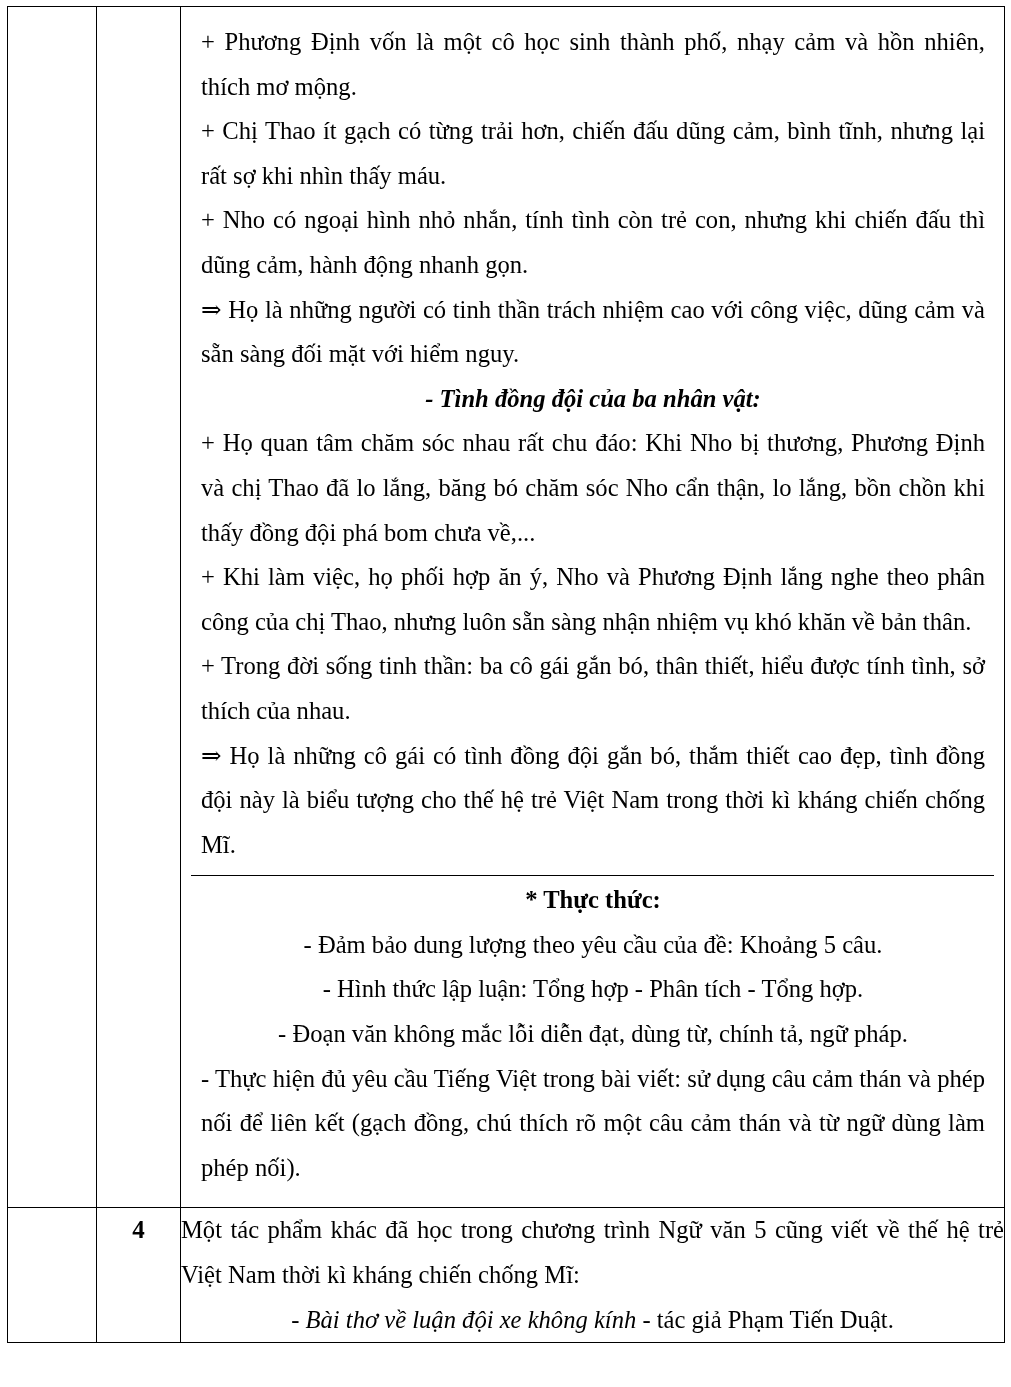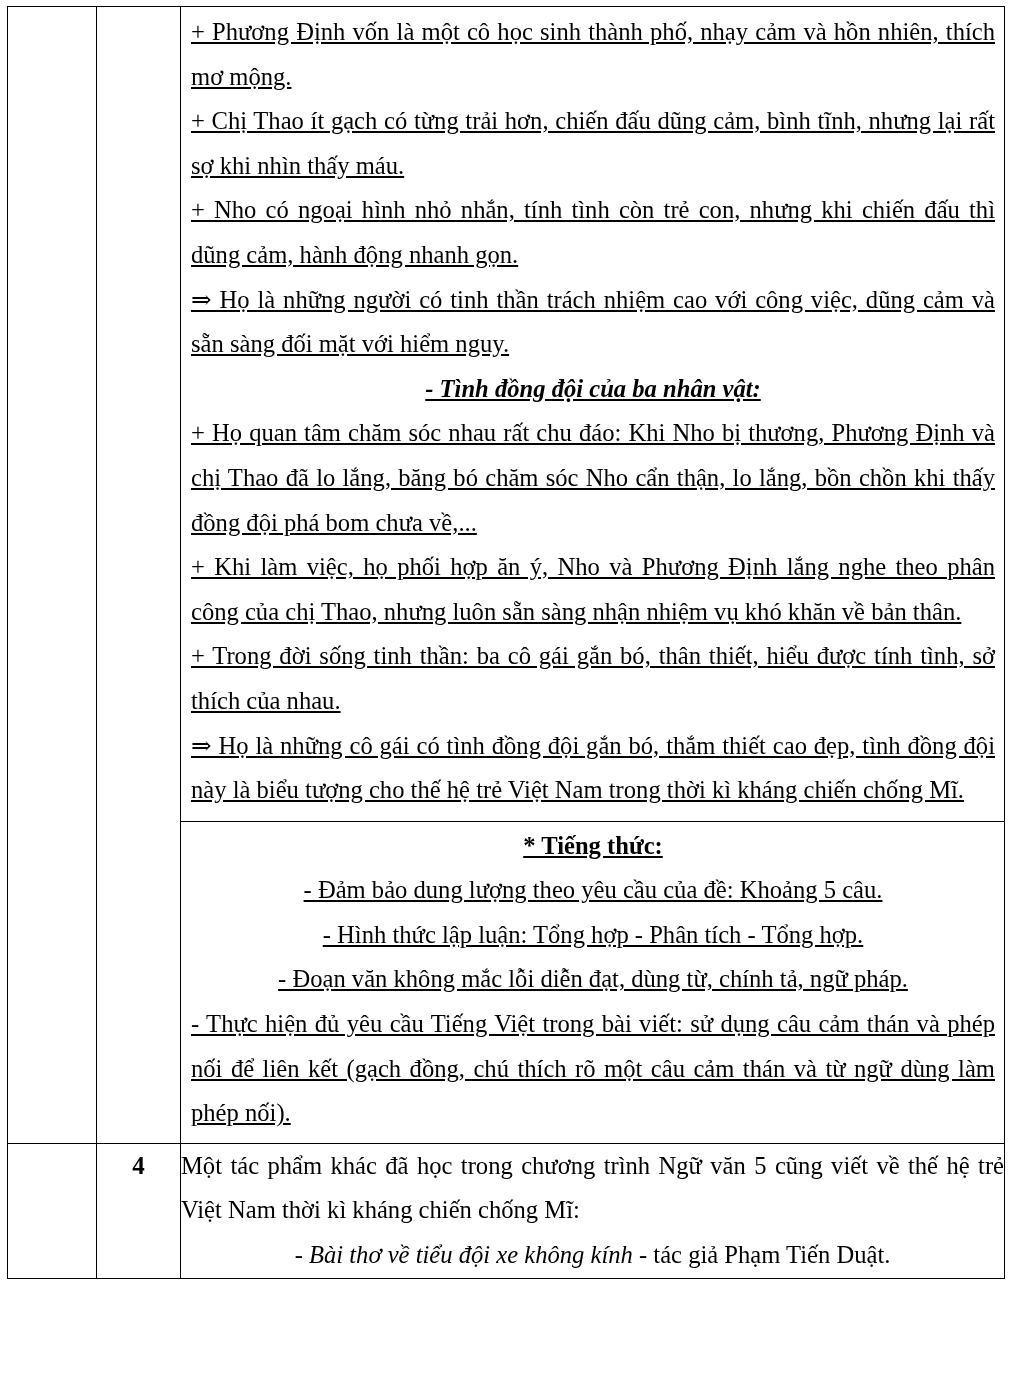--- a/index.html
+++ b/index.html
@@ -89,56 +89,56 @@
     </colgroup>
     <tbody>
 
       <tr>
         <td class="roman-label">
           <span></span>
         </td>
         <td class="num-label">
           <span></span>
         </td>
-        <td class="answer-cell" style="padding:0;text-decoration:underline;">
+        <td class="answer-cell" style="padding:10px;">
 
           <div class="body-block" style="border-bottom:1.6px solid #000;">
             <p class="line">+ Phương Định vốn là một cô học sinh thành phố, nhạy cảm và hồn nhiên, thích mơ mộng.</p>
             <p class="line">+ Chị Thao ít gạch có từng trải hơn, chiến đấu dũng cảm, bình tĩnh, nhưng lại rất sợ khi nhìn thấy máu.</p>
             <p class="line">+ Nho có ngoại hình nhỏ nhắn, tính tình còn trẻ con, nhưng khi chiến đấu thì dũng cảm, hành động nhanh gọn.</p>
             <p class="line">⇒ Họ là những người có tinh thần trách nhiệm cao với công việc, dũng cảm và sẵn sàng đối mặt với hiểm nguy.</p>
             <p class="line bi nojust">- Tình đồng đội của ba nhân vật:</p>
             <p class="line">+ Họ quan tâm chăm sóc nhau rất chu đáo: Khi Nho bị thương, Phương Định và chị Thao đã lo lắng, băng bó chăm sóc Nho cẩn thận, lo lắng, bồn chồn khi thấy đồng đội phá bom chưa về,...</p>
             <p class="line">+ Khi làm việc, họ phối hợp ăn ý, Nho và Phương Định lắng nghe theo phân công của chị Thao, nhưng luôn sẵn sàng nhận nhiệm vụ khó khăn về bản thân.</p>
             <p class="line">+ Trong đời sống tinh thần: ba cô gái gắn bó, thân thiết, hiểu được tính tình, sở thích của nhau.</p>
             <p class="line">⇒ Họ là những cô gái có tình đồng đội gắn bó, thắm thiết cao đẹp, tình đồng đội này là biểu tượng cho thế hệ trẻ Việt Nam trong thời kì kháng chiến chống Mĩ.</p>
           </div>
 
           <div class="body-block-tight">
-            <p class="line b nojust">* Tiếng thức:</p>
+            <p class="line b nojust">* Thực thức:</p>
             <p class="line nojust">- Đảm bảo dung lượng theo yêu cầu của đề: Khoảng 5 câu.</p>
             <p class="line nojust">- Hình thức lập luận: Tổng hợp - Phân tích - Tổng hợp.</p>
             <p class="line nojust">- Đoạn văn không mắc lỗi diễn đạt, dùng từ, chính tả, ngữ pháp.</p>
             <p class="line">- Thực hiện đủ yêu cầu Tiếng Việt trong bài viết: sử dụng câu cảm thán và phép nối để liên kết (gạch đồng, chú thích rõ một câu cảm thán và từ ngữ dùng làm phép nối).</p>
           </div>
 
         </td>
       </tr>
 
       <tr>
         <td class="roman-label" style="border-top:none;">
           <span></span>
         </td>
         <td class="num-label">
           <span>4</span>
         </td>
         <td class="cell-pad">
           <p class="line">Một tác phẩm khác đã học trong chương trình Ngữ văn 5 cũng viết về thế hệ trẻ Việt Nam thời kì kháng chiến chống Mĩ:</p>
           <p class="line nojust">
-            <span>- </span><span class="i">Bài thơ về tiểu đội xe không kính</span><span> - tác giả Phạm Tiến Duật.</span>
+            <span>- </span><span class="i">Bài thơ về luận đội xe không kính</span><span> - tác giả Phạm Tiến Duật.</span>
           </p>
         </td>
       </tr>
 
 
     </tbody>
   </table>
 
 </div>
 

